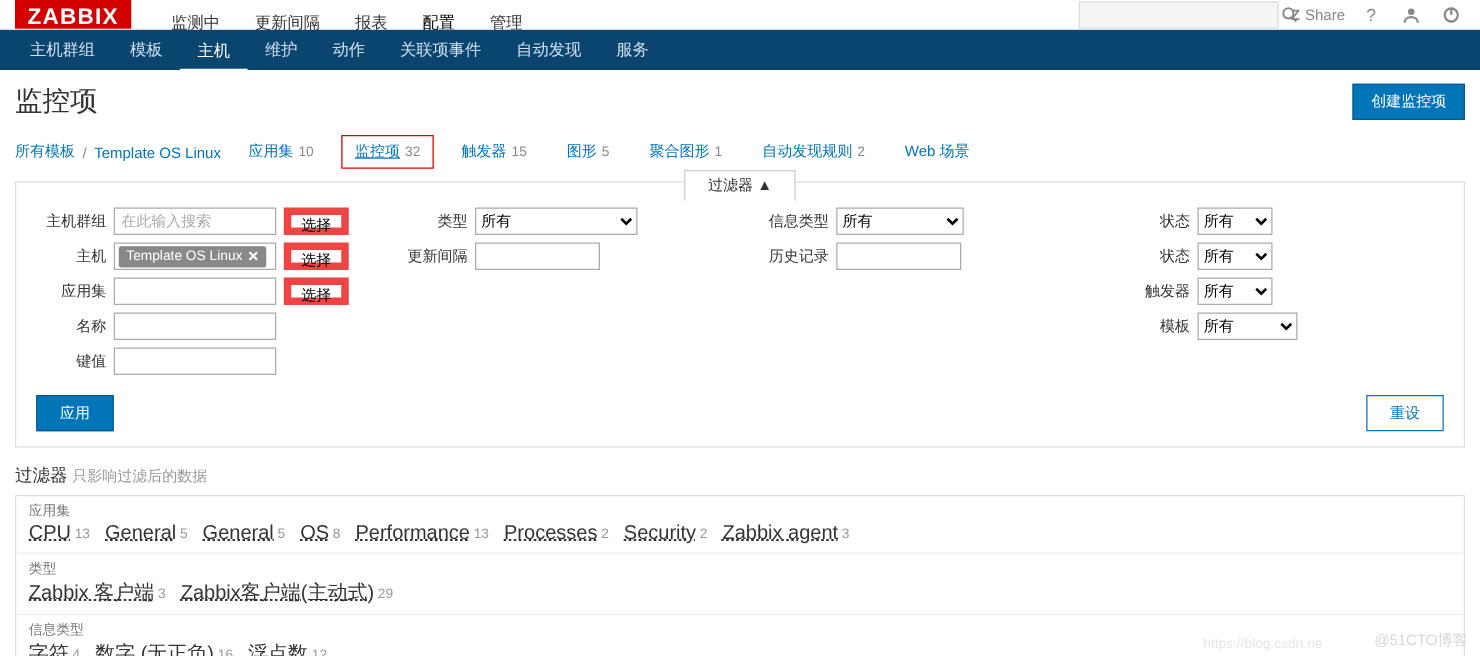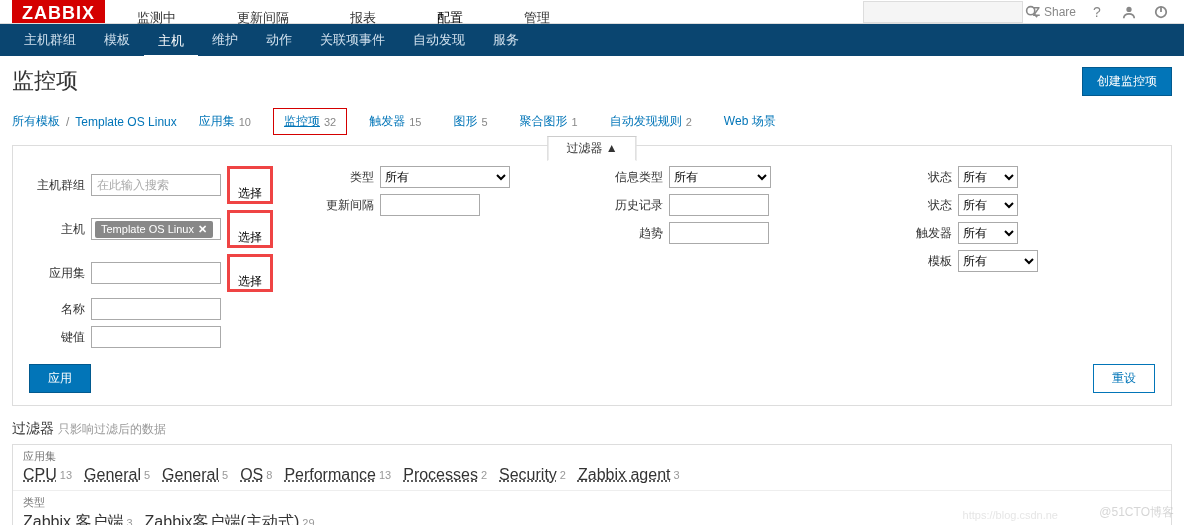--- a/index.html
+++ b/index.html
@@ -1,20 +1,20 @@
 <!DOCTYPE html>
 <html><head>
   <meta charset="utf-8">
   <style>
     * { margin: 0; padding: 0; box-sizing: border-box; font-family: Arial, "Microsoft YaHei", sans-serif; }
     body { font-size: 12px; color: #333; background: #fff; }
     
     .top-header { display: flex; height: 24px; padding: 0 12px; border-bottom: 1px solid #ddd; }
     .logo { background: #d40000; color: #fff; font-weight: bold; font-size: 18px; padding: 3px 10px; letter-spacing: 1px; }
-    .top-nav { display: flex; margin-left: 18px; gap: 33px; }
+    .top-nav { display: flex; margin-left: 18px; }
     .top-nav-item { padding: 0 14px; line-height: 36px; color: #333; cursor: pointer; font-size: 13px; }
     .top-nav-item.active { font-weight: 500; color: #000; }
     .top-right { margin-left: auto; display: flex; align-items: center; gap: 10px; }
     .search-box { width: 160px; height: 22px; background: #f5f5f5; border: 1px solid #ddd; display: flex; align-items: center; padding: 0 6px; }
     .search-box input { flex: 1; background: transparent; border: none; outline: none; font-size: 12px; }
     .icon-btn { width: 22px; height: 22px; display: flex; align-items: center; justify-content: center; color: #888; cursor: pointer; font-size: 14px; }
     .share-link { display: flex; align-items: center; gap: 4px; color: #888; font-size: 12px; cursor: pointer; }
     
     .sub-header { background: #0a4570; height: 32px; display: flex; align-items: center; padding: 0 10px; }
     .sub-nav-item { color: #d0e0ed; padding: 0 14px; line-height: 32px; cursor: pointer; font-size: 13px; }
@@ -35,21 +35,21 @@
     .tab-box .cnt { color: #888; font-size: 11px; }
     
     .filter-container { border: 1px solid #ddd; padding: 0; position: relative; }
     .filter-header { position: absolute; top: -10px; left: 50%; transform: translateX(-50%); background: #fff; border: 1px solid #ccc; border-bottom: 1px solid #fff; padding: 3px 18px; font-size: 12px; color: #333; cursor: pointer; z-index: 1; }
     .filter-body { padding: 20px 16px 12px; }
     .filter-grid { display: grid; grid-template-columns: repeat(4, 1fr); gap: 6px 30px; }
     .filter-row { display: flex; align-items: center; gap: 6px; }
     .filter-row label { width: 56px; text-align: right; color: #333; font-size: 12px; flex-shrink: 0; }
     .filter-row input[type="text"] { border: 1px solid #aaa; height: 22px; padding: 0 5px; font-size: 12px; width: 130px; }
     .filter-row select { border: 1px solid #aaa; height: 22px; font-size: 12px; width: 102px; background: #fff; }
-    .select-btn { border: 3px solid #ef4444; background: #fff; padding: 16px 8px; height: 22px; cursor: pointer; font-size: 12px; }
+    .select-btn { border: 6px solid #ef4444; background: #fff; padding: 0 8px; height: 22px; cursor: pointer; font-size: 12px; }
     .tag-chip { background: #888; color: #fff; padding: 2px 6px; font-size: 11px; display: inline-flex; align-items: center; gap: 4px; border-radius: 2px; }
     .tag-chip .x { cursor: pointer; font-weight: bold; }
     .tag-wrap { border: 1px solid #aaa; height: 22px; padding: 0 3px; display: inline-flex; align-items: center; width: 130px; }
     .col1 .filter-row label { width: 56px; }
     
     .filter-actions { display: flex; justify-content: space-between; gap: 8px; margin-top: 16px; }
     .btn-primary { background: #0275b8; color: #fff; border: 1px solid #025a8f; padding: 5px 18px; cursor: pointer; font-size: 12px; }
     .btn-secondary { background: #fff; color: #0275b8; border: 1px solid #0275b8; padding: 5px 18px; cursor: pointer; font-size: 12px; }
     
     .subfilter-title { margin-top: 14px; font-size: 14px; color: #333; }
@@ -204,24 +204,20 @@
 
         <div>
           <div class="filter-row">
             <label>信息类型</label>
             <select><option>所有</option></select>
           </div>
           <div class="filter-row" style="margin-top:6px">
             <label>历史记录</label>
             <input type="text" style="width: 100px;">
           </div>
-          <div class="filter-row" style="margin-top:6px">
-            <label>趋势</label>
-            <input type="text" style="width: 100px;">
-          </div>
         </div>
 
         <div>
           <div class="filter-row">
             <label>状态</label>
             <select style="width:60px"><option>所有</option></select>
           </div>
           <div class="filter-row" style="margin-top:6px">
             <label>状态</label>
             <select style="width:60px"><option>所有</option></select>

